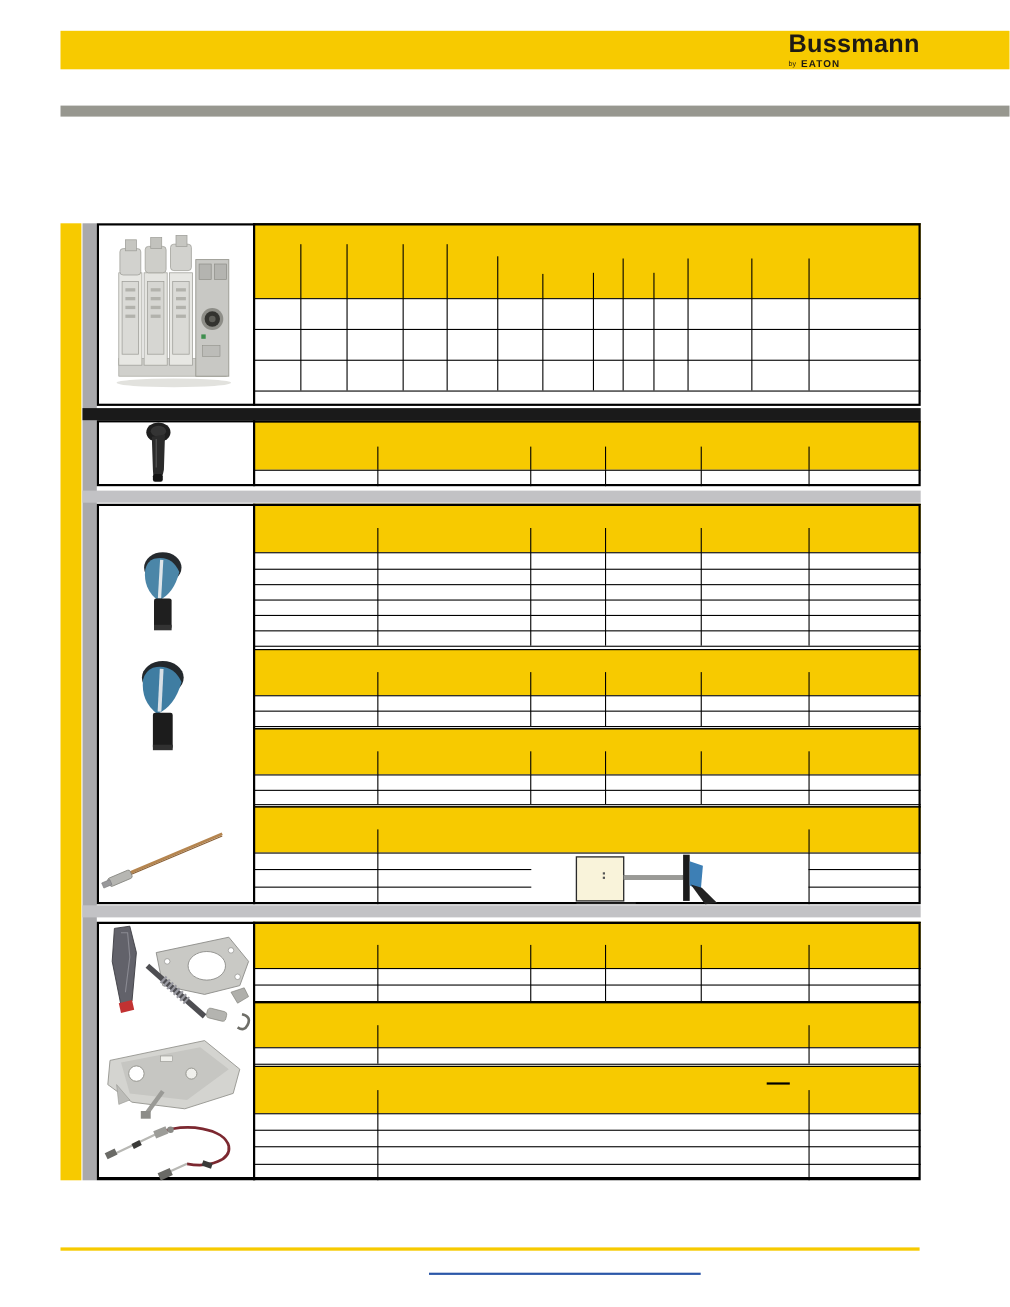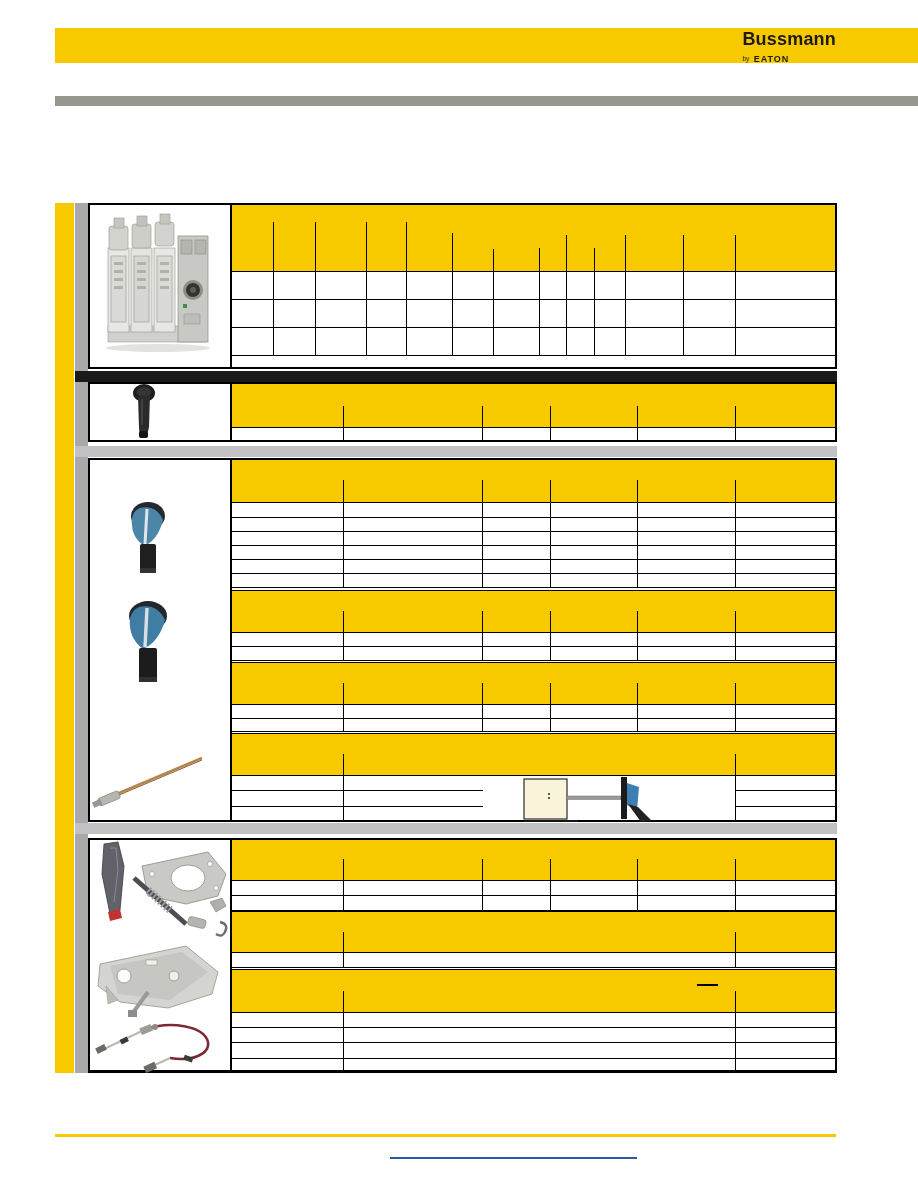--- a/index.html
+++ b/index.html
@@ -6,21 +6,21 @@
   #page{position:relative;width:918px;height:1188px;background:#ffffff;overflow:hidden;
         font-family:"Liberation Sans","DejaVu Sans",sans-serif;}
   .abs{position:absolute;}
   .band{position:absolute;background:#F7CA00;border-top:1px solid #000;box-sizing:border-box;}
   .hline{position:absolute;background:#000;height:1px;}
   .vline{position:absolute;background:#000;width:1px;}
   .sbox{position:absolute;border:2px solid #000;box-sizing:border-box;background:transparent;}
   #banner{position:absolute;left:55px;top:28px;width:863px;height:35px;background:#F7CA00;}
   #topgray{position:absolute;left:55px;top:96px;width:863px;height:10px;background:#97978F;}
   .logo{position:absolute;right:82px;top:3px;text-align:left;color:#1e1a14;}
-  .logo .brand{font-size:18px;font-weight:bold;letter-spacing:0.2px;line-height:17px;}
+  .logo .brand{font-size:23px;font-weight:bold;letter-spacing:0.2px;line-height:17px;}
   .logo .by{font-size:6.5px;font-weight:normal;vertical-align:1px;}
   .logo .parent{font-size:9px;font-weight:bold;letter-spacing:1px;}
   #footer-rule{position:absolute;left:55px;top:1134px;width:781px;height:3px;background:#F7CA00;}
   #footer-link{position:absolute;left:390px;top:1157px;width:247px;height:2px;background:#2B57A8;display:block;}
   svg{position:absolute;overflow:visible;}
 </style>
 </head>
 <body>
 
 <div id="page">

